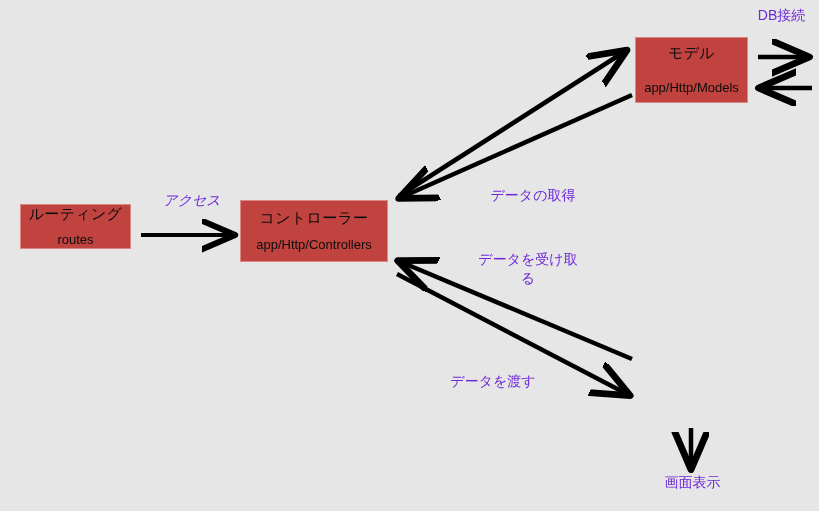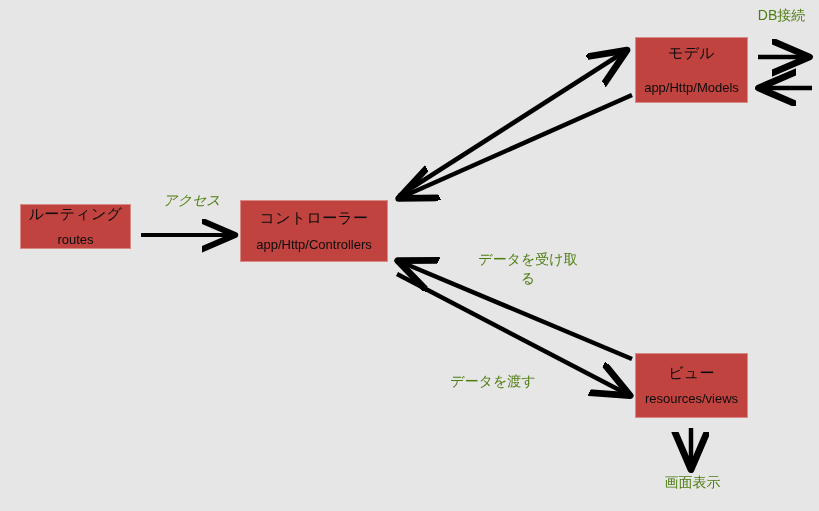--- a/index.html
+++ b/index.html
@@ -43,21 +43,21 @@
   .node .title {
     font-size: 15px;
     letter-spacing: 0.3px;
   }
   .node .sub {
     font-size: 13px;
     margin-top: 11px;
   }
   .label {
     position: absolute;
-    color: #4d7c0f;
+    color: #6d28d9;
     font-size: 14px;
     text-align: center;
     line-height: 1.35;
     white-space: pre-line;
   }
   #node-routing  { left: 20px;  top: 204px; width: 111px; height: 45px; }
   #node-controller { left: 240px; top: 200px; width: 148px; height: 62px; }
   #node-model    { left: 635px; top: 37px;  width: 113px; height: 66px; gap: 8px; }
   #node-view     { left: 635px; top: 353px; width: 113px; height: 65px; }
 
@@ -121,25 +121,22 @@
   <div class="node" id="node-controller">
     <div class="title">コントローラー</div>
     <div class="sub">app/Http/Controllers</div>
   </div>
 
   <div class="node" id="node-model">
     <div class="title">モデル</div>
     <div class="sub">app/Http/Models</div>
   </div>
 
-  <div class="node" id="node-view">
-    <div class="title">ビュー</div>
-    <div class="sub">resources/views</div>
-  </div>
 
   <div class="label" id="label-access">アクセス</div>
+  <div class="label" id="label-fetch-data">データの取得</div>
   <div class="label" id="label-pass-data">データを渡す</div>
   <div class="label" id="label-receive-data">データを受け取
 る</div>
   <div class="label" id="label-db-connect">DB接続</div>
   <div class="label" id="label-screen-display">画面表示</div>
 
 </div>
 
 </body></html>

